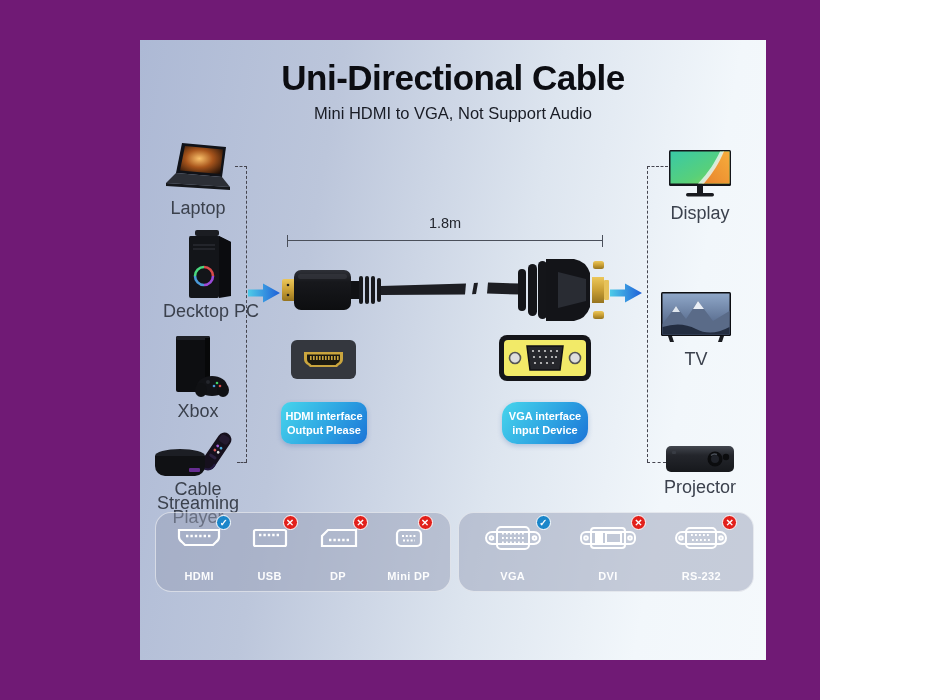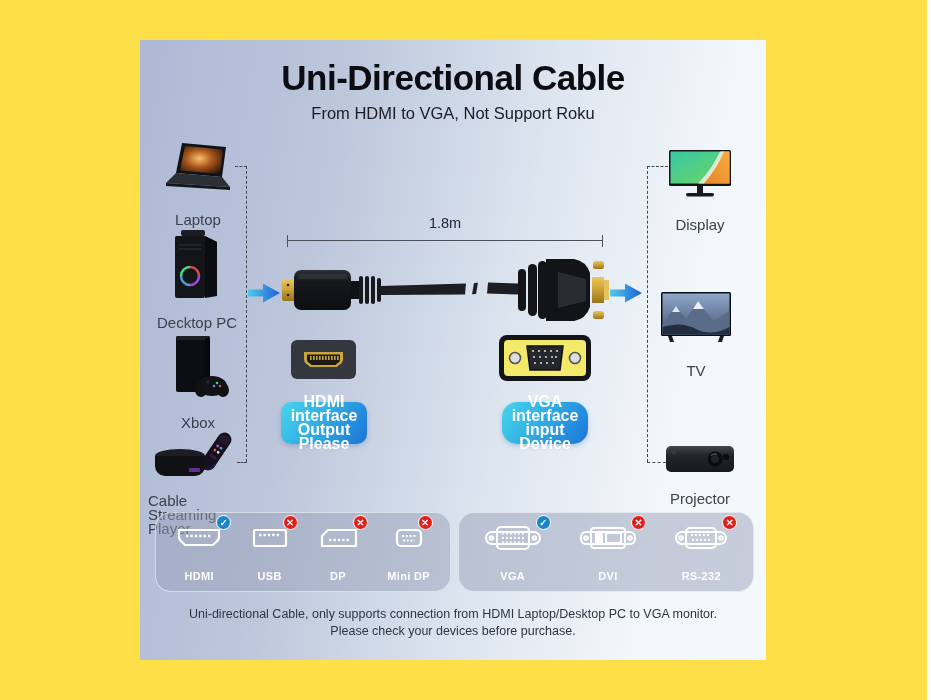--- a/index.html
+++ b/index.html
@@ -1,50 +1,50 @@
 <!DOCTYPE html>
 <html><head>
 <meta charset="utf-8">
 <style>
   * { margin:0; padding:0; box-sizing:border-box; }
   html,body { width:931px; height:700px; background:#ffffff; font-family:"Liberation Sans", sans-serif; overflow:hidden; }
-  #stage { position:relative; width:927px; height:700px; background:#fde047; }
+  #stage { position:relative; width:820px; height:700px; background:#701a75; }
   #panel { position:absolute; left:140px; top:40px; width:626px; height:620px;
            background:linear-gradient(100deg,#adb9d5 0%,#bcc6db 28%,#dde5ef 58%,#f2f7fb 82%,#f5f9fc 100%); }
 
   
   .title { position:absolute; left:0; top:18px; width:100%; text-align:center;
            font-size:35px; font-weight:700; color:#0c0d12; letter-spacing:-0.5px; }
   .subtitle { position:absolute; left:0; top:64px; width:100%; text-align:center;
            font-size:16.5px; color:#191c25; }
 
   
   .device { position:absolute; display:flex; flex-direction:column; align-items:center; width:110px; }
-  .device .dlabel { margin-top:16px; font-size:15px; color:#3b414d; text-align:left; line-height:14px; }
+  .device .dlabel { margin-top:4px; font-size:18px; color:#3b414d; text-align:center; line-height:14px; }
 
   
   .vdash { position:absolute; width:0; border-left:1.5px dashed #45454f; }
   .hdash { position:absolute; height:0; border-top:1.5px dashed #45454f; }
 
   
   .measure { position:absolute; height:0; border-top:1.2px solid #4a4f5a; }
   .measure .tick { position:absolute; top:-6px; width:1.2px; height:12px; background:#4a4f5a; }
   .measure .tick.l { left:0; } .measure .tick.r { right:0; }
   .measure-label { position:absolute; top:-26px; left:0; width:100%; text-align:center;
                    font-size:14.5px; color:#23262e; }
 
   .arrow { position:absolute; width:34px; height:20px; }
 
   .cable-svg { position:absolute; left:138px; top:210px; }
 
   .closeup { position:absolute; }
 
   .tag { position:absolute; width:86px; height:42px; border-radius:10px;
          background:linear-gradient(125deg,#47d5ec 0%,#2da4e2 55%,#1b74d7 100%);
-         color:#fff; font-size:16px; font-weight:700; text-align:center;
+         color:#fff; font-size:11px; font-weight:700; text-align:center;
          display:flex; flex-direction:column; justify-content:center; line-height:14px;
          box-shadow:0 2px 5px rgba(30,80,160,.25); }
 
   
   .ports-panel { position:absolute; top:472px; width:296px; height:80px; border-radius:16px;
                  background:rgba(152,160,183,0.5); border:1px solid rgba(255,255,255,0.55);
                  display:flex; align-items:center; justify-content:space-around; padding:0 6px; }
   .port { display:flex; flex-direction:column; align-items:center; position:relative; }
   .port-icon-wrap { position:relative; height:32px; display:flex; align-items:center; }
   .port-label { margin-top:16px; font-size:11px; font-weight:700; color:rgba(255,255,255,0.96); letter-spacing:0.3px; }
@@ -58,21 +58,21 @@
   .footer { position:absolute; left:0; top:566px; width:100%; text-align:center;
             font-size:12.5px; color:#2e3540; line-height:16.5px; }
 </style>
 </head>
 <body>
 
 <div id="stage">
 <div id="panel">
 
   <div class="title">Uni-Directional Cable</div>
-  <div class="subtitle">From HDMI to VGA, Not Support Roku</div>
+  <div class="subtitle">Mini HDMI to VGA, Not Support Audio</div>
 
   <div class="vdash" style="left:106px; top:126px; height:296px;"></div>
   <div class="hdash" style="left:95px; top:126px; width:12px;"></div>
   <div class="hdash" style="left:97px; top:422px; width:10px;"></div>
   <div class="vdash" style="left:507px; top:126px; height:296px;"></div>
   <div class="hdash" style="left:507px; top:126px; width:21px;"></div>
   <div class="hdash" style="left:507px; top:422px; width:19px;"></div>
 
   <div class="device" style="left:3px; top:103px;">
     <svg width="76" height="54" viewBox="0 0 76 54">
@@ -84,21 +84,21 @@
         </radialGradient>
       </defs>
       <polygon points="22,0 66,4 62,34 16,30" fill="#101218"></polygon>
       <polygon points="25,3 63,6.5 60,31 20,27.5" fill="url(#fire)"></polygon>
       <polygon points="16,30 62,34 70,44 6,40" fill="#2c2f36"></polygon>
       <polygon points="6,40 70,44 70,47 6,43" fill="#15171b"></polygon>
     </svg>
     <span class="dlabel">Laptop</span>
   </div>
 
-  <div class="device" style="left:2px; top:190px;">
+  <div class="device" style="left:16px; top:190px;">
     <svg width="56" height="70" viewBox="0 0 56 70">
       <rect x="12" y="0" width="24" height="6" rx="2" fill="#1b1d22"></rect>
       <polygon points="6,6 36,6 48,12 18,12" fill="#24262c"></polygon>
       <rect x="6" y="6" width="30" height="62" rx="2" fill="#131519"></rect>
       <polygon points="36,6 48,12 48,66 36,68" fill="#0b0c0f"></polygon>
       <rect x="10" y="14" width="22" height="2" fill="#23252b"></rect>
       <rect x="10" y="18" width="22" height="2" fill="#23252b"></rect>
       <circle cx="21" cy="46" r="9" fill="none" stroke="#15161a" stroke-width="4"></circle>
       <path d="M21,37 a9,9 0 0 1 9,9" fill="none" stroke="#d84a4a" stroke-width="2.6"></path>
       <path d="M30,46 a9,9 0 0 1 -9,9" fill="none" stroke="#9a4ad8" stroke-width="2.6"></path>
@@ -407,19 +407,15 @@
               <circle cx="47" cy="14" r="1.8"></circle>
           <line x1="17" y1="11" x2="37" y2="11" stroke-width="1.8" stroke-dasharray="1.8 2.2"></line>
           <line x1="18" y1="16" x2="36" y2="16" stroke-width="1.8" stroke-dasharray="1.8 2.2"></line>
         </svg>
         <span class="badge badge-cross">✕</span>
       </div>
       <span class="port-label">RS-232</span>
     </div>
   </div>
 
-  <div class="footer">
-    <div>Uni-directional Cable, only supports connection from HDMI Laptop/Desktop PC to VGA monitor.</div>
-    <div>Please check your devices before purchase.</div>
-  </div>
 
 </div>
 </div>
 
 </body></html>

